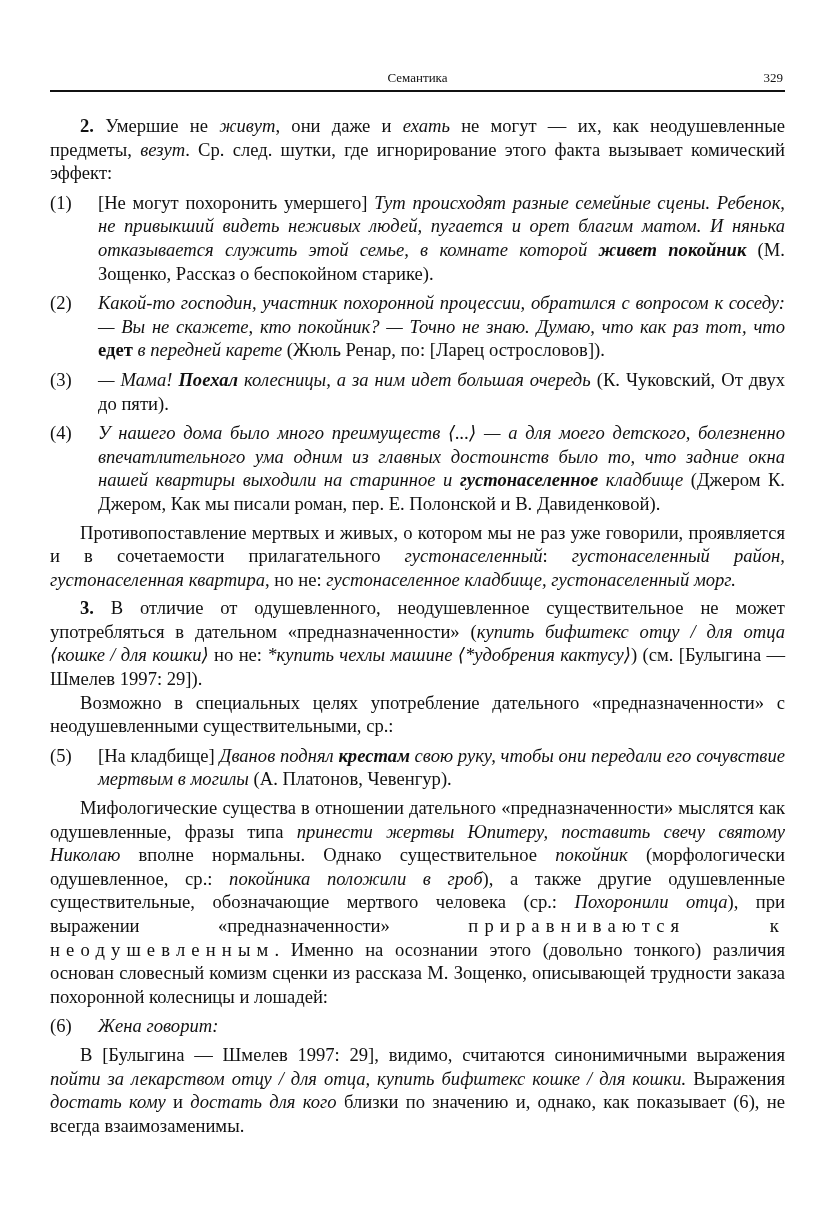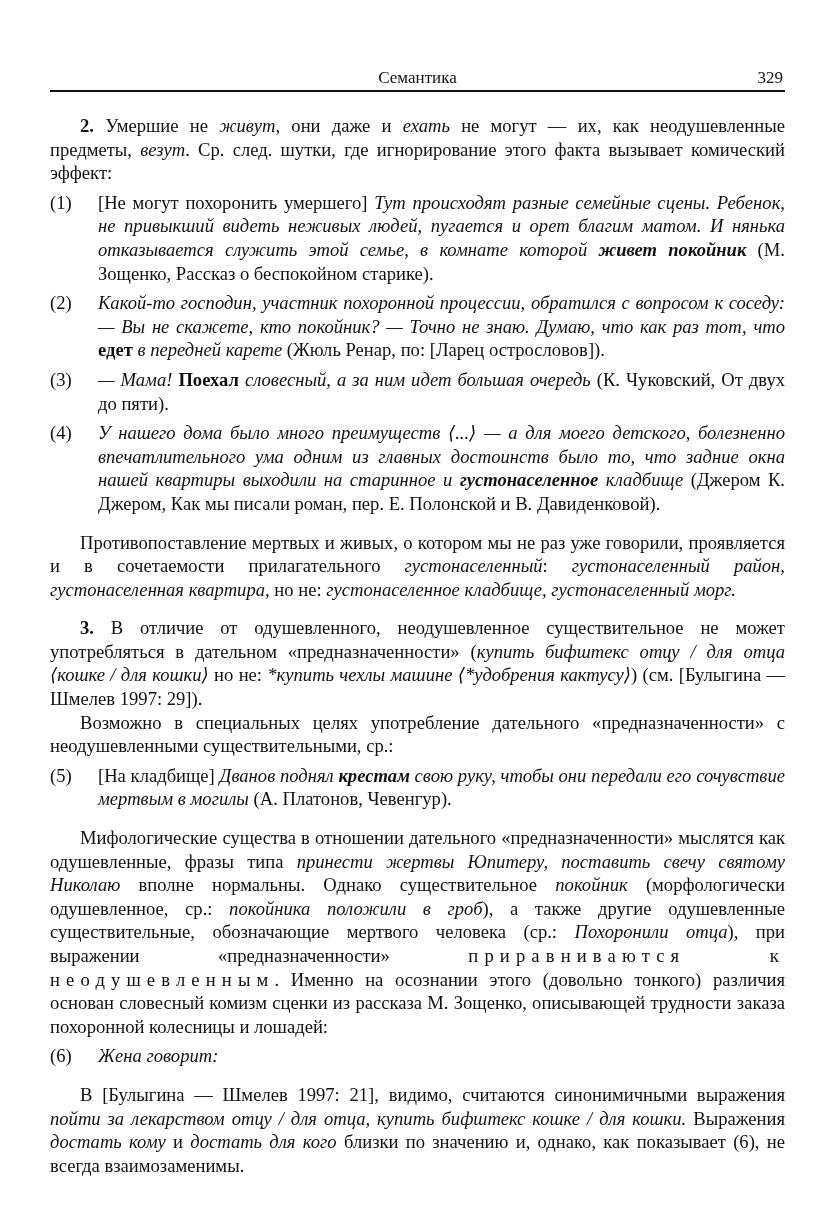--- a/index.html
+++ b/index.html
@@ -4,27 +4,27 @@
 <style>
   html, body { margin: 0; padding: 0; background: #ffffff; }
   body { width: 834px; height: 1230px; position: relative; overflow: hidden; }
   .page {
     position: absolute; left: 50px; top: 62px; width: 735px;
     font-family: "Liberation Serif", "DejaVu Serif", serif;
     color: #111; font-size: 18.6px; line-height: 23.6px;
   }
   .running-head {
     position: relative; height: 28px; border-bottom: 2px solid #111;
-    font-size: 17px;
+    font-size: 13px;
   }
   .running-head .title { position: absolute; left: 0; right: 0; text-align: center; top: 4px; }
   .running-head .pagenum { position: absolute; right: 2px; top: 4px; }
   .content { margin-top: 22px; }
   p { margin: 0; text-align: justify; text-indent: 30px; }
-  p.gap { margin-top: 15px; }
+  p.gap { margin-top: 5px; }
   .ex { display: flex; margin-top: 6px; }
   .ex .num { width: 48px; flex: 0 0 48px; }
   .ex .body { flex: 1; text-align: justify; }
   .ex .body .sub { display: block; margin-top: 2px; }
   i { font-style: italic; }
   b { font-weight: bold; }
   .sparse { letter-spacing: 0.33em; }
   .secnum { font-weight: bold; }
 </style>
 </head>
@@ -42,21 +42,21 @@
     <div class="ex">
       <span class="num">(1)</span>
       <span class="body"><span>[Не могут похоронить умершего] </span><i>Тут происходят разные семейные сцены. Ребенок, не привыкший видеть неживых людей, пугается и орет благим матом. И нянька отказывается служить этой семье, в комнате которой </i><b style="font-style: italic;">живет покойник</b><span> (М. Зощенко, Рассказ о беспокойном старике).</span></span>
     </div>
     <div class="ex">
       <span class="num">(2)</span>
       <span class="body"><i>Какой-то господин, участник похоронной процессии, обратился с вопросом к соседу: — Вы не скажете, кто покойник? — Точно не знаю. Думаю, что как раз тот, что </i><b style="">едет</b><i> в передней карете</i><span> (Жюль Ренар, по: [Ларец острословов]).</span></span>
     </div>
     <div class="ex">
       <span class="num">(3)</span>
-      <span class="body"><i>— Мама! </i><b style="">Поехал</b><i> словесный, а за ним идет большая очередь</i><span> (К. Чуковский, От двух до пяти).</span></span>
+      <span class="body"><i>— Мама! </i><b style="font-style: italic;">Поехал</b><i> колесницы, а за ним идет большая очередь</i><span> (К. Чуковский, От двух до пяти).</span></span>
     </div>
     <div class="ex">
       <span class="num">(4)</span>
       <span class="body"><i>У нашего дома было много преимуществ ⟨...⟩ — а для моего детского, болезненно впечатлительного ума одним из главных достоинств было то, что задние окна нашей квартиры выходили на старинное и </i><b style="font-style: italic;">густонаселенное</b><i> кладбище</i><span> (Джером К. Джером, Как мы писали роман, пер. Е. Полонской и В. Давиденковой).</span></span>
     </div>
 
     <p class="gap"><span>Противопоставление мертвых и живых, о котором мы не раз уже говорили, проявляется и в сочетаемости прилагательного </span><i>густонаселенный</i><span>: </span><i>густонаселенный район, густонаселенная квартира</i><span>, но не: </span><i>густонаселенное кладбище, густонаселенный морг.</i></p>
 
     <p class="gap"><span class="secnum">3.</span><span><span> В отличие от одушевленного, неодушевленное существительное не может употребляться в дательном «предназначенности» (</span><i>купить бифштекс отцу / для отца ⟨кошке / для кошки⟩</i><span> но не: </span><i>*купить чехлы машине ⟨*удобрения кактусу⟩</i><span>) (см. [Булыгина — Шмелев 1997: 29]).</span></span></p>
     <p>Возможно в специальных целях употребление дательного «предназначенности» с неодушевленными существительными, ср.:</p>
@@ -68,15 +68,15 @@
 
     <p class="gap"><span>Мифологические существа в отношении дательного «предназначенности» мыслятся как одушевленные, фразы типа </span><i>принести жертвы Юпитеру, поставить свечу святому Николаю</i><span> вполне нормальны. Однако существительное </span><i>покойник</i><span> (морфологически одушевленное, ср.: </span><i>покойника положили в гроб</i><span>), а также другие одушевленные существительные, обозначающие мертвого человека (ср.: </span><i>Похоронили отца</i><span>), при выражении «предназначенности» </span><span class="sparse">приравниваются к неодушевленным</span><span>. Именно на осознании этого (довольно тонкого) различия основан словесный комизм сценки из рассказа М. Зощенко, описывающей трудности заказа похоронной колесницы и лошадей:</span></p>
 
     <div class="ex">
       <span class="num">(6)</span>
       <span class="body">
         <i>Жена говорит:</i>
       </span>
     </div>
 
-    <p class="gap"><span>В [Булыгина — Шмелев 1997: 21], видимо, считаются синонимичными выражения </span><i>пойти за лекарством отцу / для отца, купить бифштекс кошке / для кошки.</i><span> Выражения </span><i>достать кому</i><span> и </span><i>достать для кого</i><span> близки по значению и, однако, как показывает (6), не всегда взаимозаменимы.</span></p>
+    <p class="gap"><span>В [Булыгина — Шмелев 1997: 29], видимо, считаются синонимичными выражения </span><i>пойти за лекарством отцу / для отца, купить бифштекс кошке / для кошки.</i><span> Выражения </span><i>достать кому</i><span> и </span><i>достать для кого</i><span> близки по значению и, однако, как показывает (6), не всегда взаимозаменимы.</span></p>
   </div>
 </div>
 
 </body></html>

